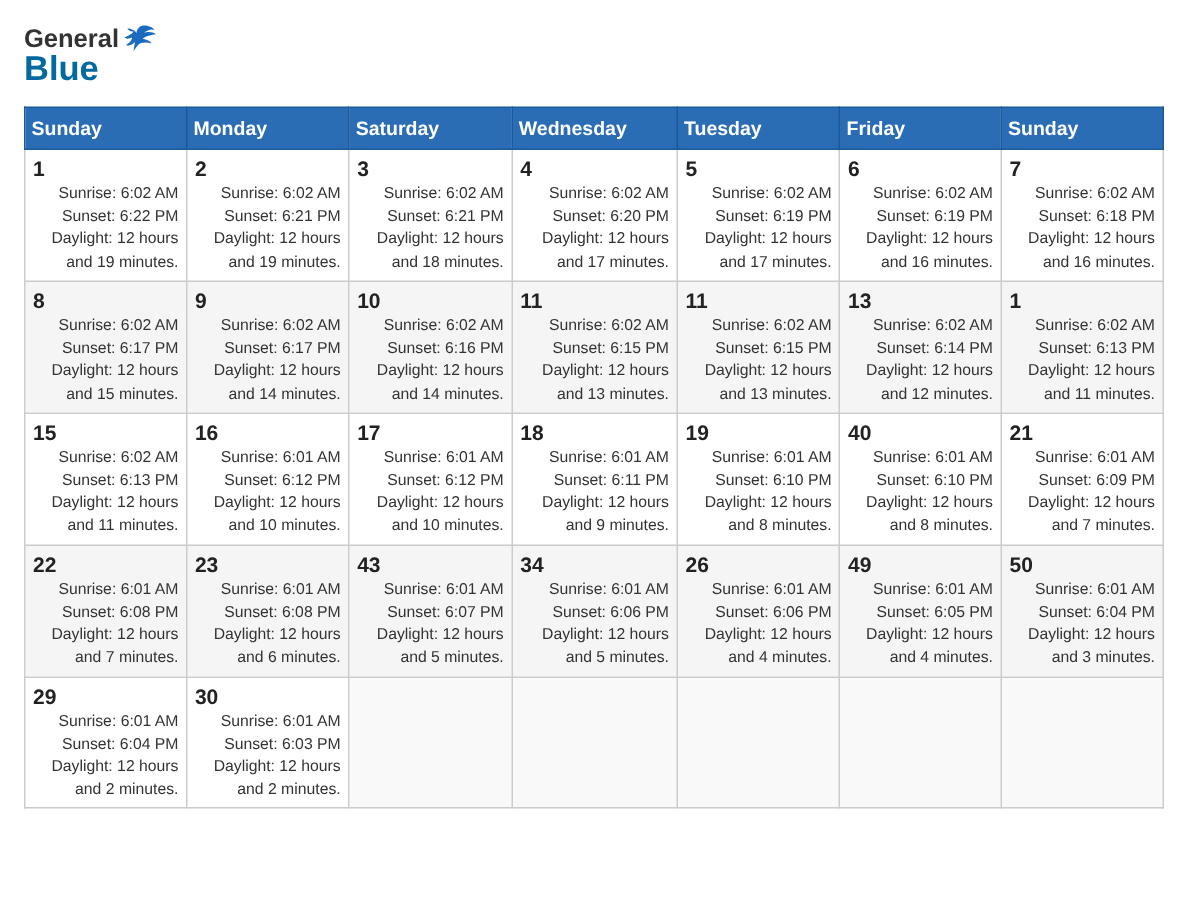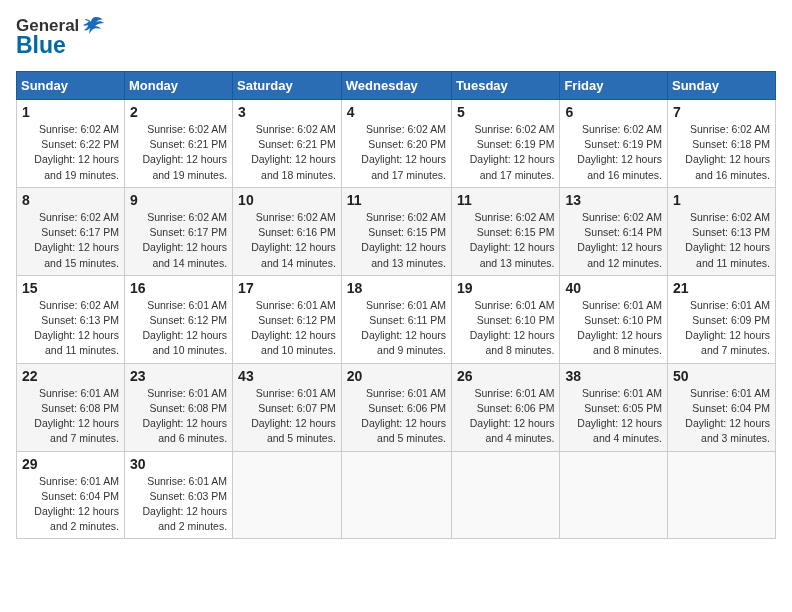--- a/index.html
+++ b/index.html
@@ -298,37 +298,37 @@
       </td>
         <td>
         <span class="day-num">43</span>
         <div class="day-info">
           Sunrise: 6:01 AM<br>
           Sunset: 6:07 PM<br>
           Daylight: 12 hours and 5 minutes.
         </div>
       </td>
         <td>
-        <span class="day-num">20</span>
+        <span class="day-num">34</span>
         <div class="day-info">
           Sunrise: 6:01 AM<br>
           Sunset: 6:06 PM<br>
           Daylight: 12 hours and 5 minutes.
         </div>
       </td>
         <td>
         <span class="day-num">26</span>
         <div class="day-info">
           Sunrise: 6:01 AM<br>
           Sunset: 6:06 PM<br>
           Daylight: 12 hours and 4 minutes.
         </div>
       </td>
         <td>
-        <span class="day-num">38</span>
+        <span class="day-num">49</span>
         <div class="day-info">
           Sunrise: 6:01 AM<br>
           Sunset: 6:05 PM<br>
           Daylight: 12 hours and 4 minutes.
         </div>
       </td>
         <td>
         <span class="day-num">50</span>
         <div class="day-info">
           Sunrise: 6:01 AM<br>

